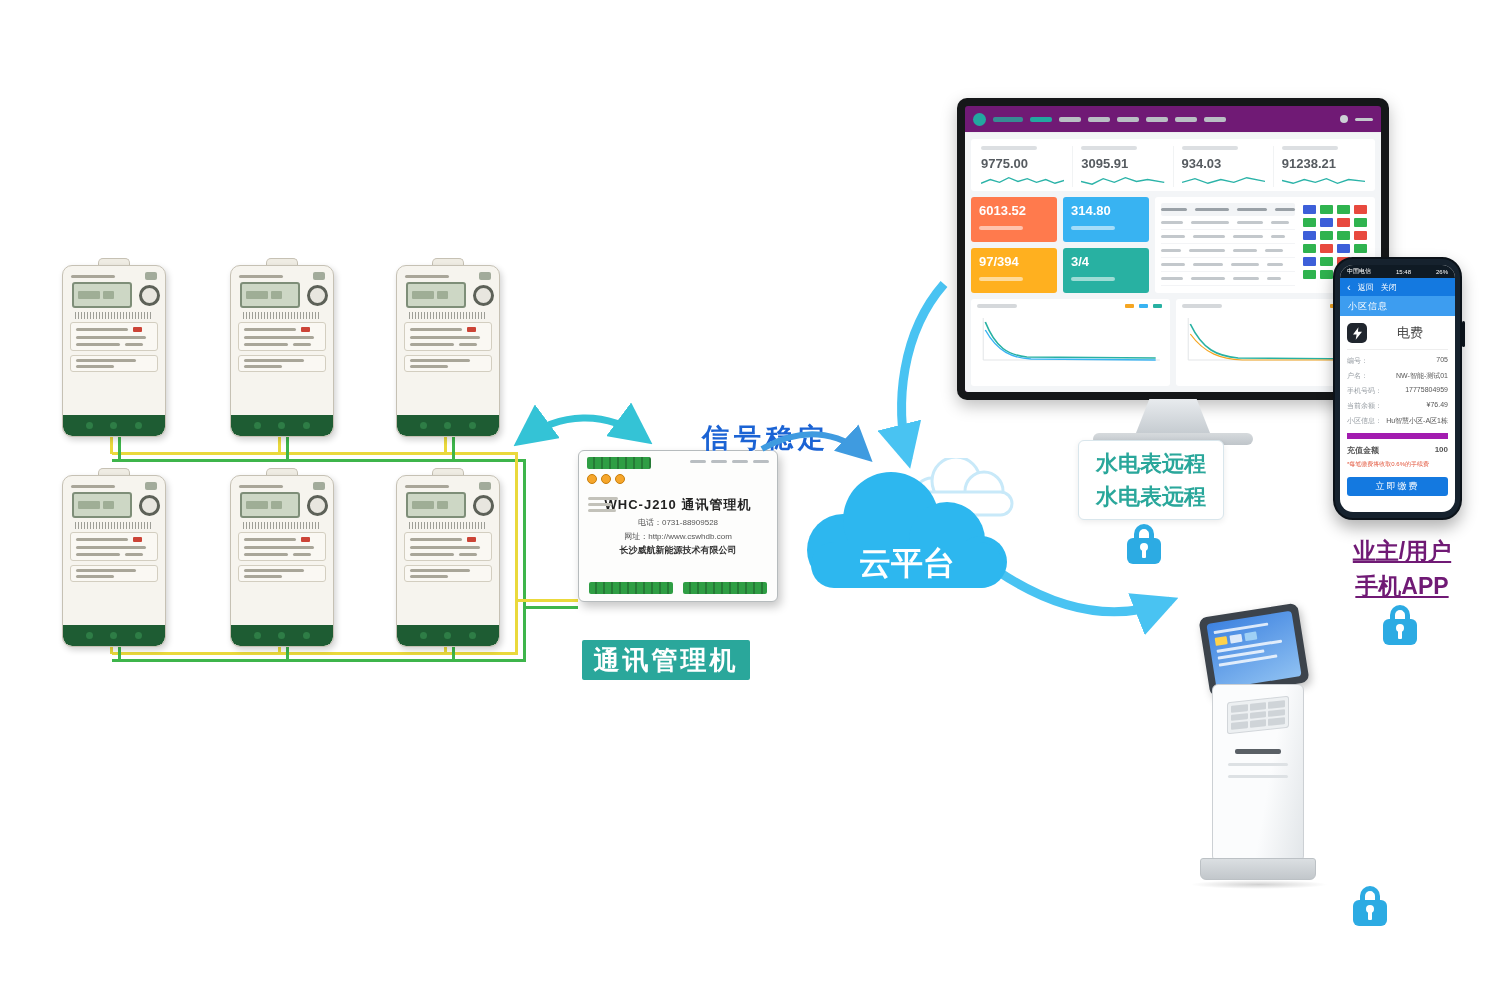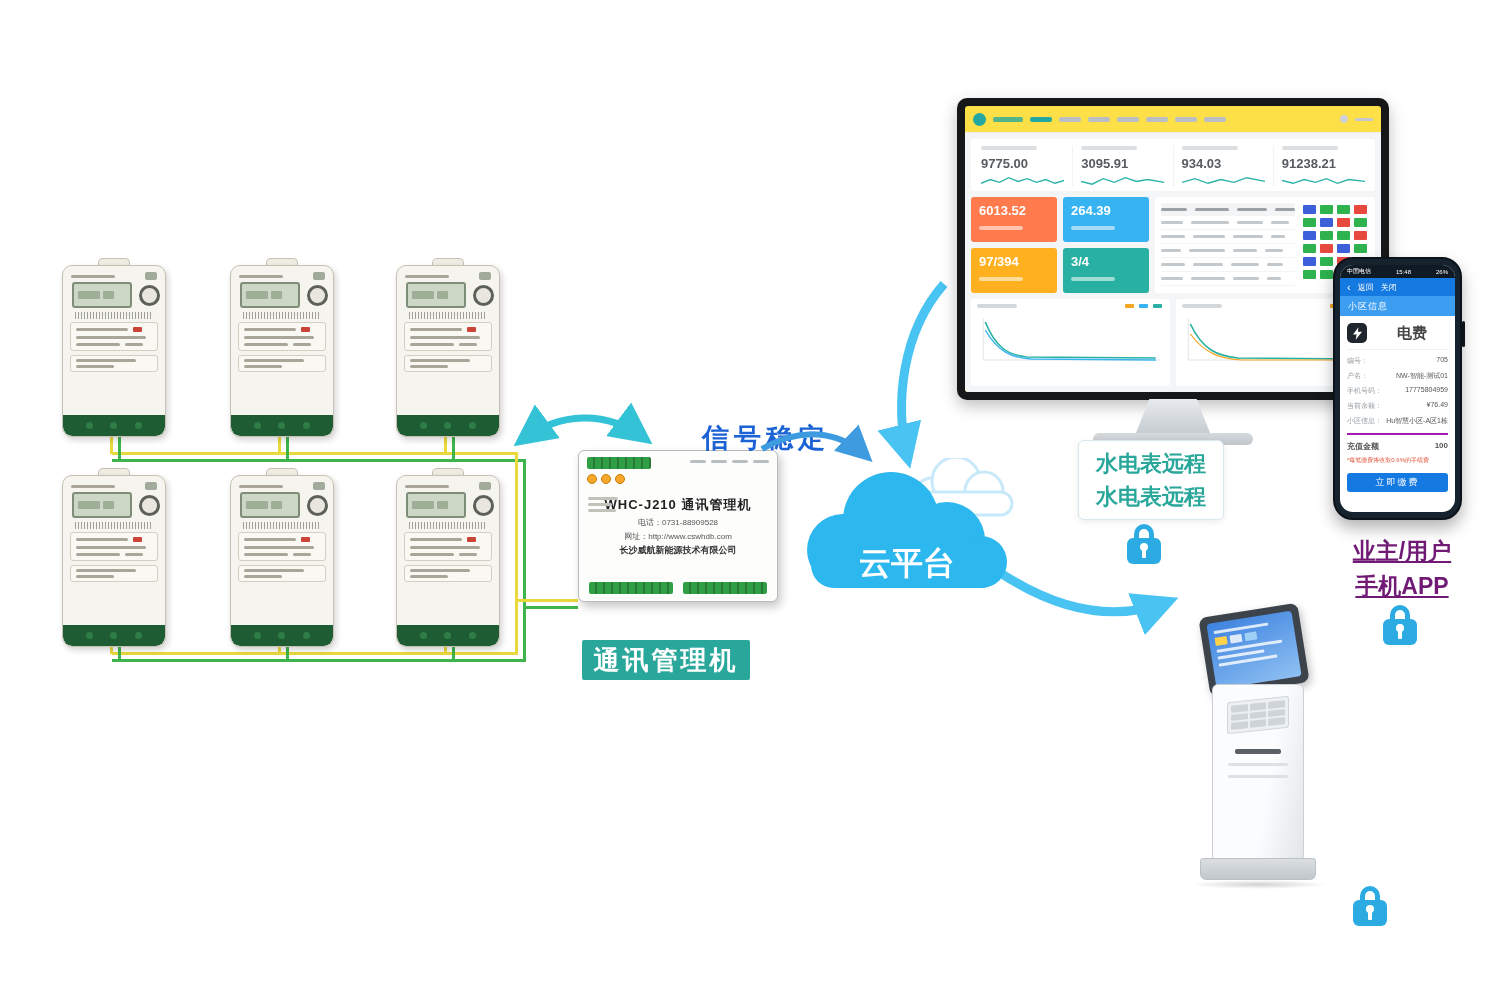--- a/index.html
+++ b/index.html
@@ -54,21 +54,21 @@
   .comm-tag{position:absolute;left:582px;top:640px;width:168px;height:40px;background:#2aa79b;color:#fff;font-size:26px;font-weight:bold;display:flex;align-items:center;justify-content:center;letter-spacing:3px;z-index:3;border-radius:2px;}
   .signal{position:absolute;left:702px;top:420px;font-size:27px;font-weight:bold;color:#1b63d4;letter-spacing:5px;z-index:4;text-shadow:0 1px 0 #fff;}
 
   .arrows{position:absolute;inset:0;z-index:4;pointer-events:none;}
 
   .cloudwrap{position:absolute;left:785px;top:458px;width:240px;height:158px;z-index:4;}
 
   
   .monitor{position:absolute;left:957px;top:98px;z-index:5;}
   .bezel{width:432px;height:302px;background:#151719;border-radius:10px;padding:8px;box-sizing:border-box;box-shadow:0 6px 16px rgba(0,0,0,.25);}
-  .screen{width:100%;height:100%;background:#fde047;border-radius:3px;overflow:hidden;display:flex;flex-direction:column;}
+  .screen{width:100%;height:100%;background:#701a75;border-radius:3px;overflow:hidden;display:flex;flex-direction:column;}
   .stand{width:74px;height:34px;margin:-1px auto 0;background:linear-gradient(#e8ebee,#c6ccd1);clip-path:polygon(18% 0,82% 0,100% 100%,0 100%);}
   .mon-base{width:160px;height:12px;margin:0 auto;background:linear-gradient(#d6dadd,#bfc5ca);border-radius:8px;}
 
   .dnav{height:26px;display:flex;align-items:center;gap:7px;padding:0 8px;border-bottom:1px solid #eceff1;flex:0 0 auto;}
   .dlogo{width:13px;height:13px;border-radius:50%;background:#23a7a0;}
   .dlogo-txt{width:30px;height:5px;background:#2aa79b;border-radius:2px;opacity:.8;}
   .mitem{width:22px;height:5px;background:#b9bfc4;border-radius:2px;}
   .mitem.on{background:#23a7a0;}
   .spacer{flex:1;}
   .dico{width:8px;height:8px;border-radius:50%;background:#ccd1d5;}
@@ -108,25 +108,25 @@
   .phone{position:absolute;left:1333px;top:257px;width:129px;height:263px;background:#16222e;border:2px solid #0b1219;border-radius:20px;padding:6px 5px;box-sizing:border-box;box-shadow:0 8px 16px rgba(0,0,0,.3);z-index:8;}
   .phone::before{content:"";position:absolute;right:-5px;top:62px;width:3px;height:26px;background:#0b1219;border-radius:2px;}
   .pscreen{width:100%;height:100%;background:#fff;border-radius:13px;overflow:hidden;display:flex;flex-direction:column;}
   .p-status{background:#0f1a24;color:#fff;font-size:6px;height:13px;display:flex;justify-content:space-between;align-items:center;padding:0 7px;flex:0 0 auto;}
   .p-nav{background:#1479e0;color:#fff;height:18px;display:flex;align-items:center;gap:7px;padding:0 7px;font-size:8px;flex:0 0 auto;}
   .chev{font-size:11px;line-height:1;}
   .p-banner{background:#3d9df0;color:#fff;height:20px;font-size:9px;display:flex;align-items:center;padding:0 8px;flex:0 0 auto;letter-spacing:1px;}
   .p-body{flex:1;padding:7px 7px 6px;display:flex;flex-direction:column;}
   .fee-row{display:flex;align-items:center;gap:7px;padding-bottom:6px;border-bottom:1px solid #eee;}
   .fee-icon{width:20px;height:20px;background:#20262e;border-radius:5px;display:flex;align-items:center;justify-content:center;}
-  .fee-name{font-size:15px;font-weight:bold;color:#444;padding-left:23px;}
+  .fee-name{font-size:13px;font-weight:normal;color:#444;padding-left:23px;}
   .p-fields{margin-top:6px;display:flex;flex-direction:column;gap:5px;}
   .pf{display:flex;justify-content:space-between;font-size:7px;color:#9aa0a6;}
   .pf .v{color:#555;text-align:right;}
-  .p-recharge{display:flex;justify-content:space-between;margin-top:7px;font-size:8px;color:#555;font-weight:bold;border-top:2px solid #a21caf;padding-top:6px;}
+  .p-recharge{display:flex;justify-content:space-between;margin-top:7px;font-size:8px;color:#555;font-weight:bold;border-top:6px solid #a21caf;padding-top:6px;}
   .p-note{color:#e25339;font-size:6px;margin-top:4px;}
   .p-pay{margin-top:8px;background:#1479e0;color:#fff;height:19px;border-radius:3px;font-size:9px;display:flex;align-items:center;justify-content:center;letter-spacing:2px;}
 
   
   .info-box{position:absolute;background:#fff;border:1px solid #d9e6ec;border-radius:6px;box-shadow:0 2px 6px rgba(0,0,0,.08);display:flex;flex-direction:column;align-items:center;justify-content:center;color:#2aa79b;font-weight:bold;z-index:7;line-height:1.5;}
   .free-label{position:absolute;color:#701a75;font-weight:bold;text-align:center;z-index:7;line-height:1.5;text-decoration:underline;}
   .lock{position:absolute;width:36px;height:48px;z-index:7;}
   .shackle{width:20px;height:15px;margin:0 auto;border:5px solid #2cabe3;border-bottom:none;border-radius:10px 10px 0 0;box-sizing:border-box;}
   .lockbody{width:34px;height:26px;background:#2cabe3;border-radius:6px;margin:-1px auto 0;position:relative;}
   .keyhole{position:absolute;left:50%;top:5px;transform:translateX(-50%);width:8px;height:8px;background:#fff;border-radius:50%;}
@@ -555,21 +555,21 @@
                 </svg>
             </div>
           </div>
           <div class="mid">
             <div class="cards">
               <div class="card c-orange">
                   <div class="cnum">6013.52</div>
                   <div class="clab"></div>
                 </div>
               <div class="card c-blue">
-                  <div class="cnum">264.39</div>
+                  <div class="cnum">314.80</div>
                   <div class="clab"></div>
                 </div>
               <div class="card c-yellow">
                   <div class="cnum">97/394</div>
                   <div class="clab"></div>
                 </div>
               <div class="card c-teal">
                   <div class="cnum">3/4</div>
                   <div class="clab"></div>
                 </div>

